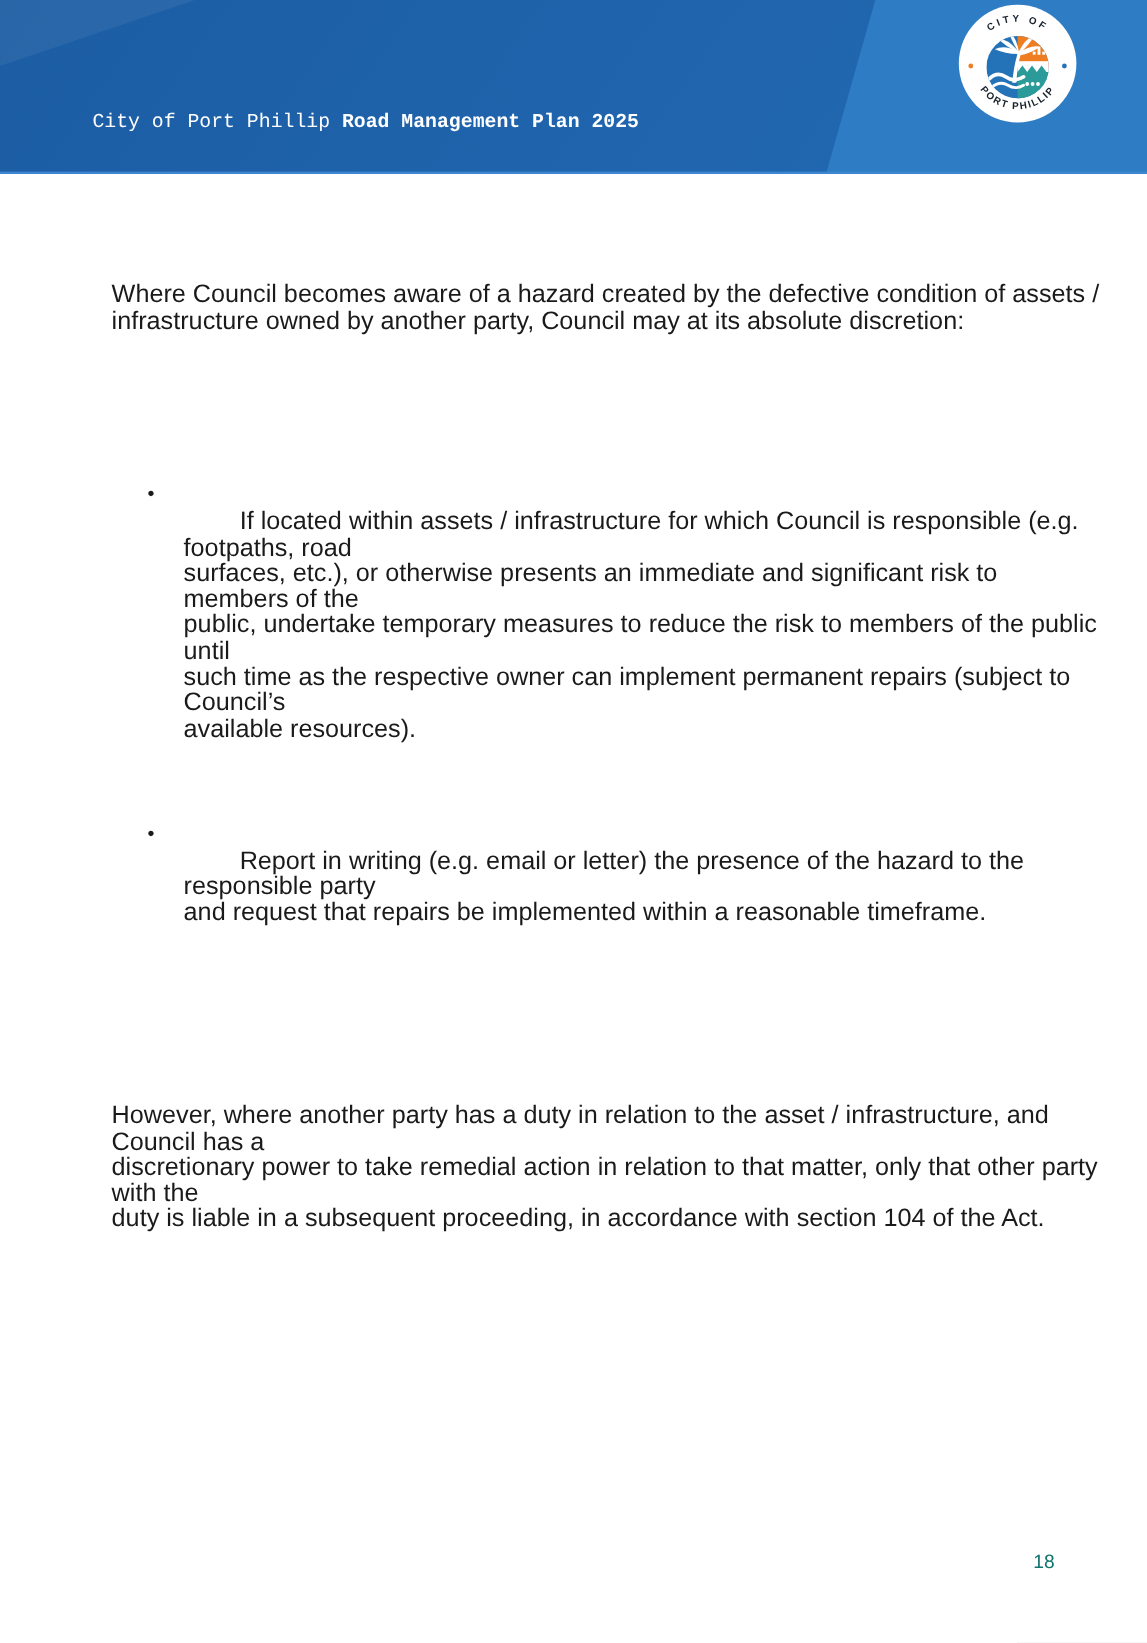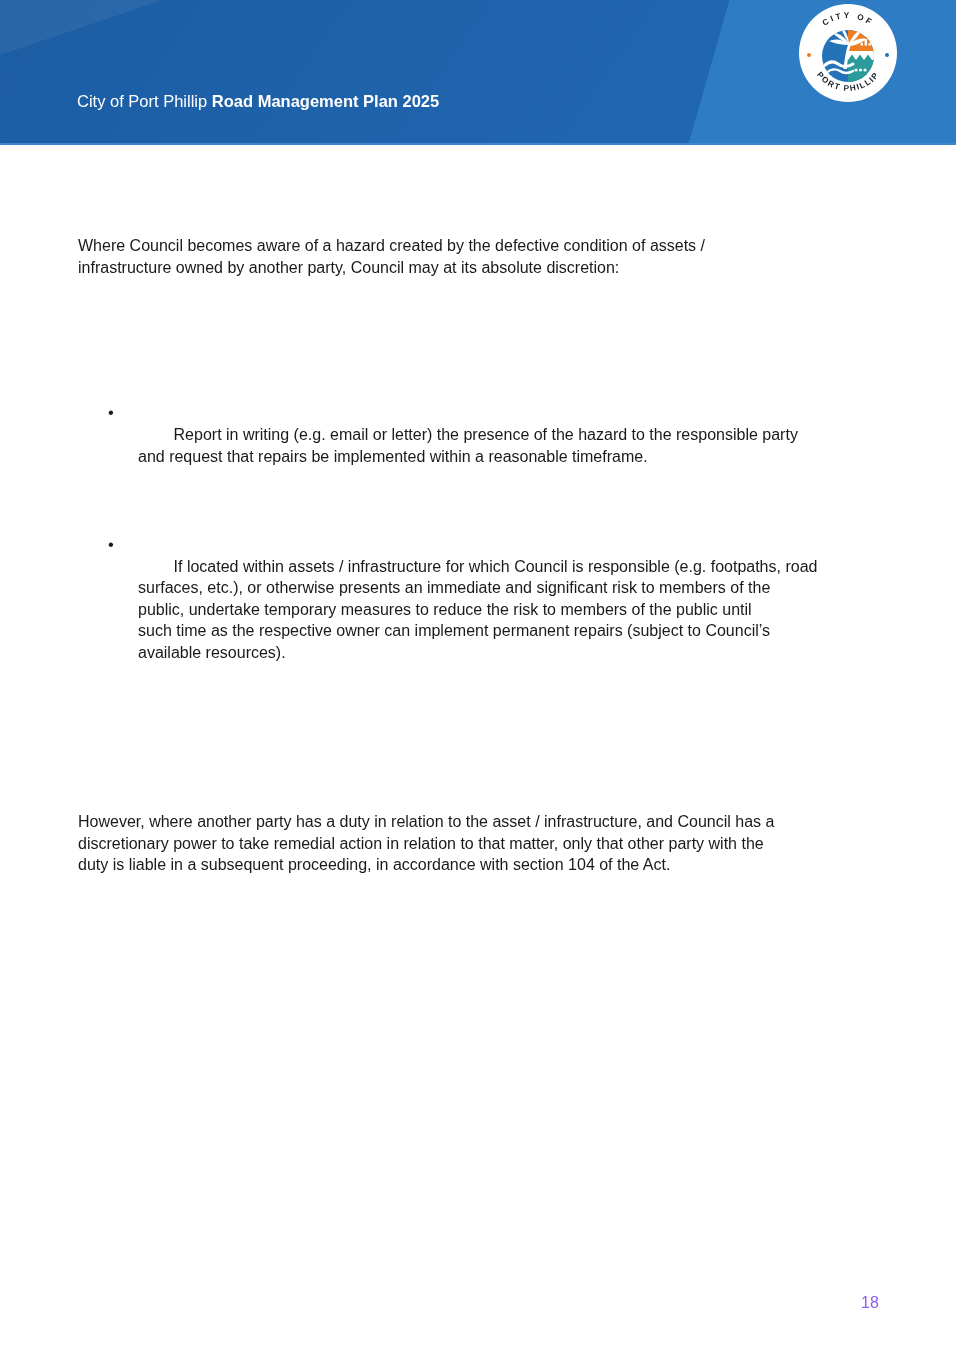--- a/index.html
+++ b/index.html
@@ -43,42 +43,43 @@
   }
   .banner-title {
     position: absolute;
     left: 77px;
     top: 92px;
     font-size: 16.5px;
     line-height: 19px;
     color: #ffffff;
     white-space: nowrap;
     z-index: 3;
+    font-family: Liberation Mono, monospace;
   }
   .banner-title strong { font-weight: bold; }
 
   .logo {
     position: absolute;
     left: 798px;
     top: 3px;
     width: 100px;
     height: 100px;
     z-index: 4;
   }
   .logo text {
     font-family: "Liberation Sans", "DejaVu Sans", sans-serif;
   }
 
   
   .content {
     position: absolute;
-    left: 78px;
+    left: 93px;
     top: 192px;
     width: 830px;
-    font-size: 16px;
+    font-size: 21px;
     line-height: 21.6px;
     white-space: pre-wrap;
   }
   .content p { margin: 0; }
   p.intro   { margin-bottom: 16px; }
   ul.bullets {
     list-style: none;
     margin: 0;
     padding: 0 0 0 60px;
   }
@@ -93,21 +94,21 @@
     top: 0;
     font-size: 16.5px;
   }
   p.closing { margin-top: 16px; }
 
   .page-number {
     position: absolute;
     left: 861px;
     top: 1294px;
     font-size: 16px;
-    color: #8b5cf6;
+    color: #0f766e;
   }
 </style>
 </head>
 <body>
 
 <div class="page">
 
   <div class="banner">
     <div class="banner-light"></div>
     <div class="banner-sheen"></div>
@@ -164,29 +165,29 @@
       </text>
     </svg>
   </div>
 
   <div class="content">
     <p class="intro">Where Council becomes aware of a hazard created by the defective condition of assets /
 infrastructure owned by another party, Council may at its absolute discretion:</p>
 
     <ul class="bullets">
       <li>
-        <span>Report in writing (e.g. email or letter) the presence of the hazard to the responsible party
-and request that repairs be implemented within a reasonable timeframe.</span>
-      </li>
-      <li>
         <span>If located within assets / infrastructure for which Council is responsible (e.g. footpaths, road
 surfaces, etc.), or otherwise presents an immediate and significant risk to members of the
 public, undertake temporary measures to reduce the risk to members of the public until
 such time as the respective owner can implement permanent repairs (subject to Council’s
 available resources).</span>
+      </li>
+      <li>
+        <span>Report in writing (e.g. email or letter) the presence of the hazard to the responsible party
+and request that repairs be implemented within a reasonable timeframe.</span>
       </li>
     </ul>
 
     <p class="closing">However, where another party has a duty in relation to the asset / infrastructure, and Council has a
 discretionary power to take remedial action in relation to that matter, only that other party with the
 duty is liable in a subsequent proceeding, in accordance with section 104 of the Act.</p>
   </div>
 
   <div class="page-number">18</div>
 

